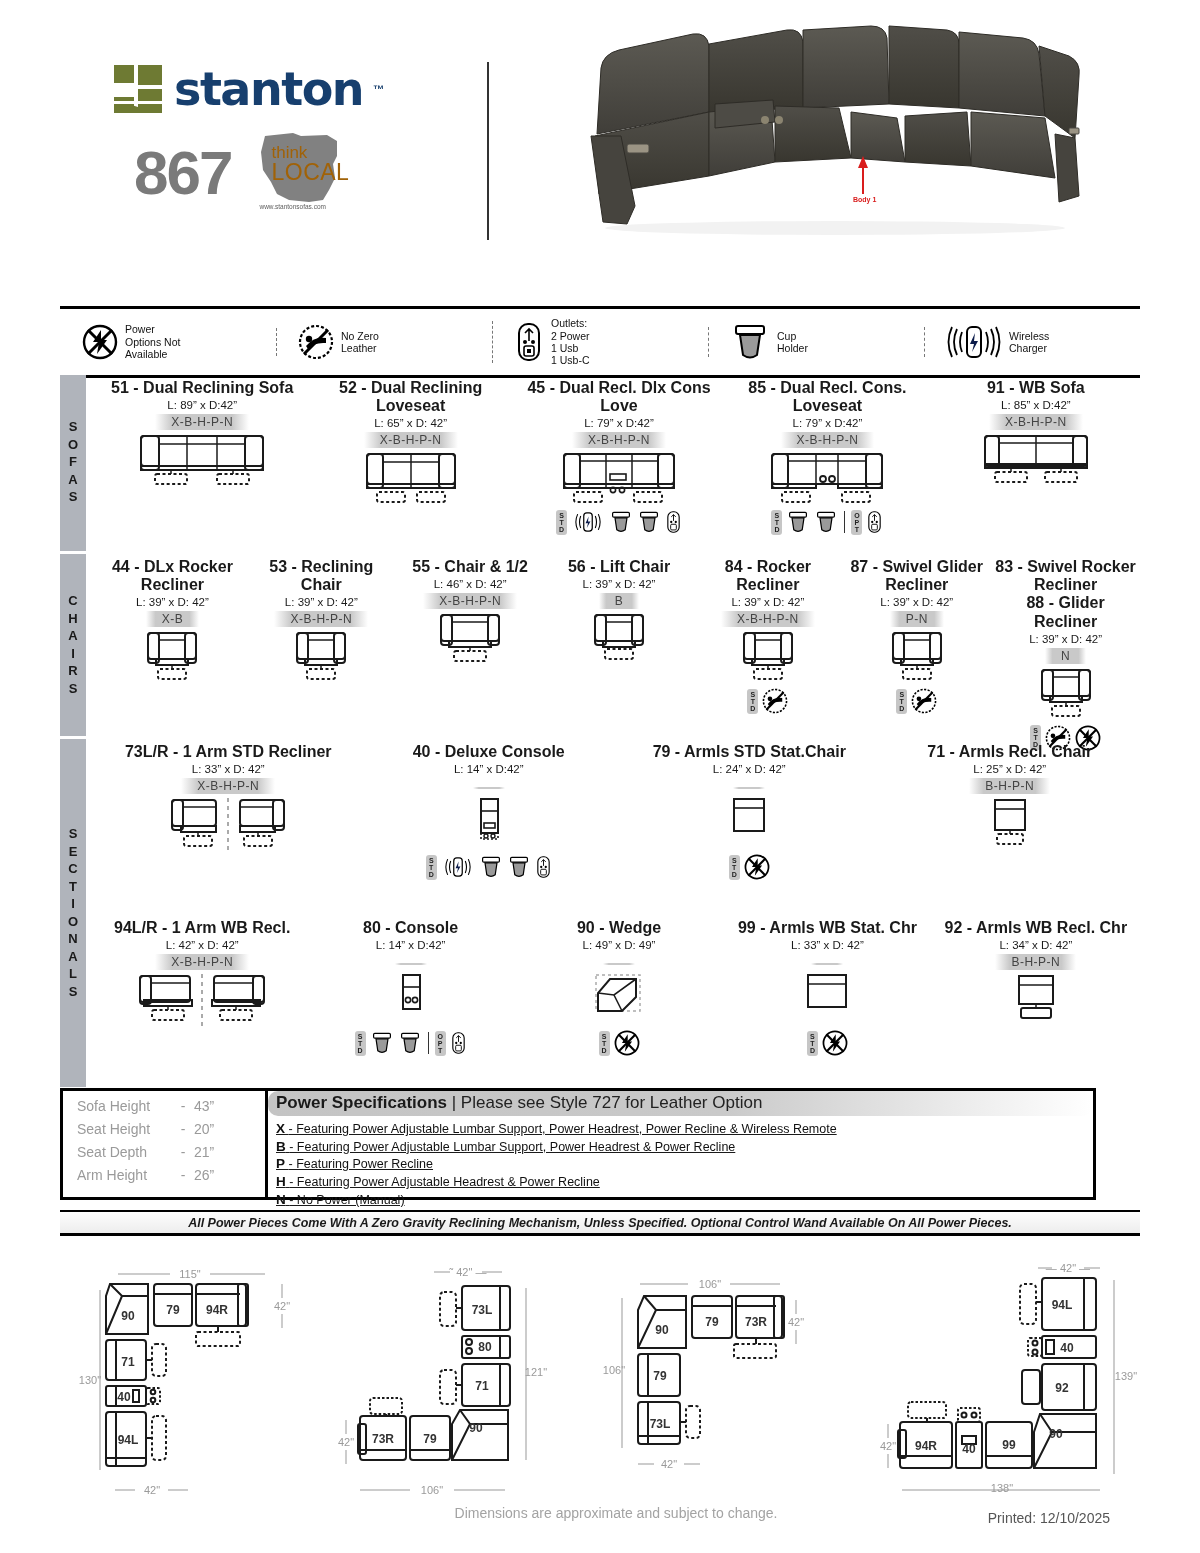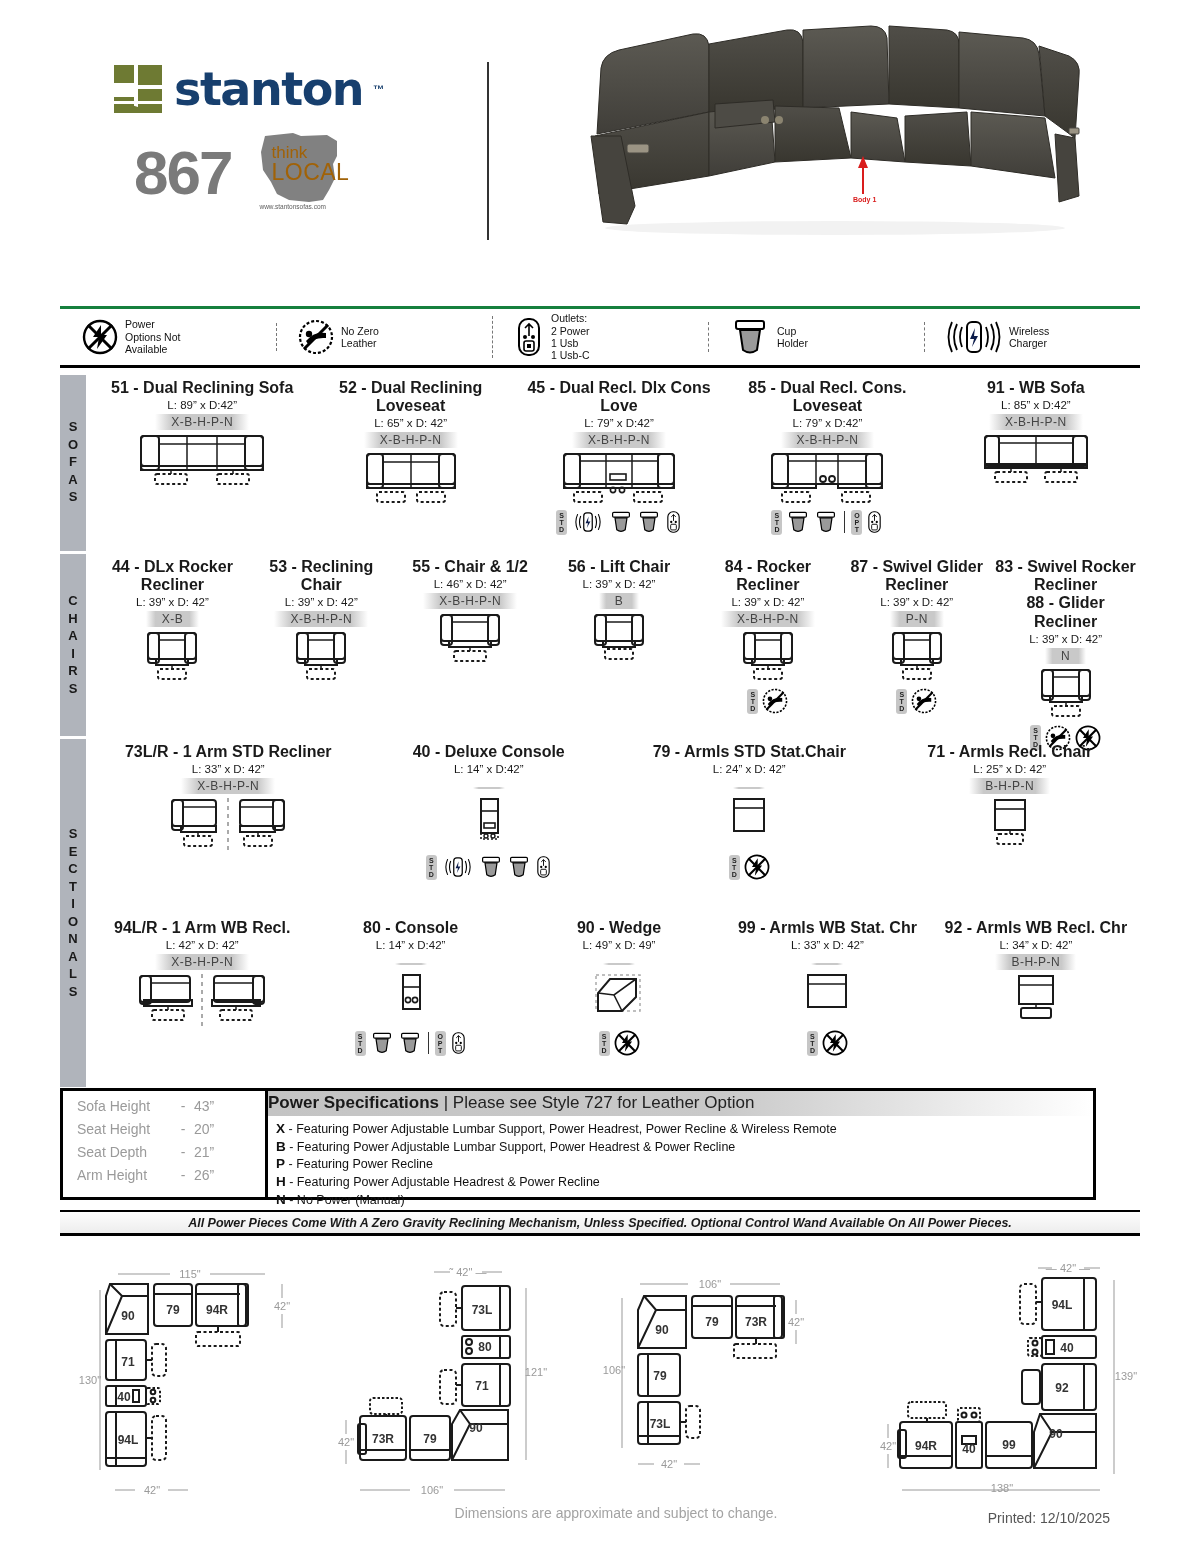--- a/index.html
+++ b/index.html
@@ -26,22 +26,22 @@
   .tl-text { position:absolute; left:22px; top:14px; color:#a16207; text-align:left; line-height:1.0;}
   .tl-think { font-size:17px; }
   .tl-local { font-size:23px; letter-spacing:0.5px; }
   .tl-url { position:absolute; left:10px; bottom:-2px; font-size:6.5px; color:#5d5d5d; }
   .hdr-divider { position:absolute; left:487px; top:62px; width:2px; height:178px; background:#333; }
   .hero { position:absolute; left:575px; top:16px; width:520px; height:220px; }
   .hero-caption { position:absolute; color:#d91d1d; font-weight:bold; font-size:7px; }
 
   
   .legend {
-    position:absolute; left:60px; top:306px; width:1080px; height:62px;
-    border-top:3px solid #15803d; border-bottom:3px solid #000;
+    position:absolute; left:60px; top:306px; width:1080px; height:72px;
+    border-top:3px solid #000000; border-bottom:3px solid #000;
     display:flex; align-items:center;
   }
   .legend-item { flex:1; display:flex; align-items:center; gap:7px; padding-left:22px; position:relative; }
   .legend-item + .legend-item::before {
     content:""; position:absolute; left:0; top:4px; bottom:4px;
     border-left:1.5px dashed #777;
   }
   .legend-text { font-size:10.5px; line-height:1.18; color:#111; }
 
   
@@ -79,25 +79,25 @@
     border:3px solid #000; display:flex; background:#fff;
   }
   .spec-left { width:205px; border-right:3px solid #000; padding:8px 0 0 14px; }
   .spec-left-row { font-size:14px; color:#9a9a9a; line-height:1.0; margin-bottom:9px; display:flex; }
   .sl-name { width:95px; }
   .sl-dash { width:22px; text-align:center; }
   .sl-val { font-weight:normal; }
   .spec-right { flex:1; }
   .spec-title-bar {
     background:linear-gradient(to right, #c4c4c4 0%, #c9c9c9 55%, #ffffff 100%);
-    padding:2px 0 3px 0; font-size:17px; border-bottom:0;
+    padding:2px 0 3px 8px; font-size:17px; border-bottom:0;border-radius:10px;
   }
   .spec-title-bold { font-weight:bold; }
   .spec-title-rest { font-weight:normal; color:#222; }
-  .spec-lines { padding:4px 8px 0 8px; }
+  .spec-lines { padding:4px 8px 0 8px;text-decoration:underline; }
   .spec-line { font-size:12.5px; line-height:1.31; color:#111; }
   .spec-key { font-weight:bold; font-size:13.5px; }
 
   .footnote {
     position:absolute; left:60px; top:1210px; width:1080px; height:26px;
     border-top:2px solid #000; border-bottom:3px solid #000;
     display:flex; align-items:center; justify-content:center;
     font-size:12.5px; font-style:italic; font-weight:bold;
     background:linear-gradient(to bottom, #fdfdfd, #ededed);
   }

